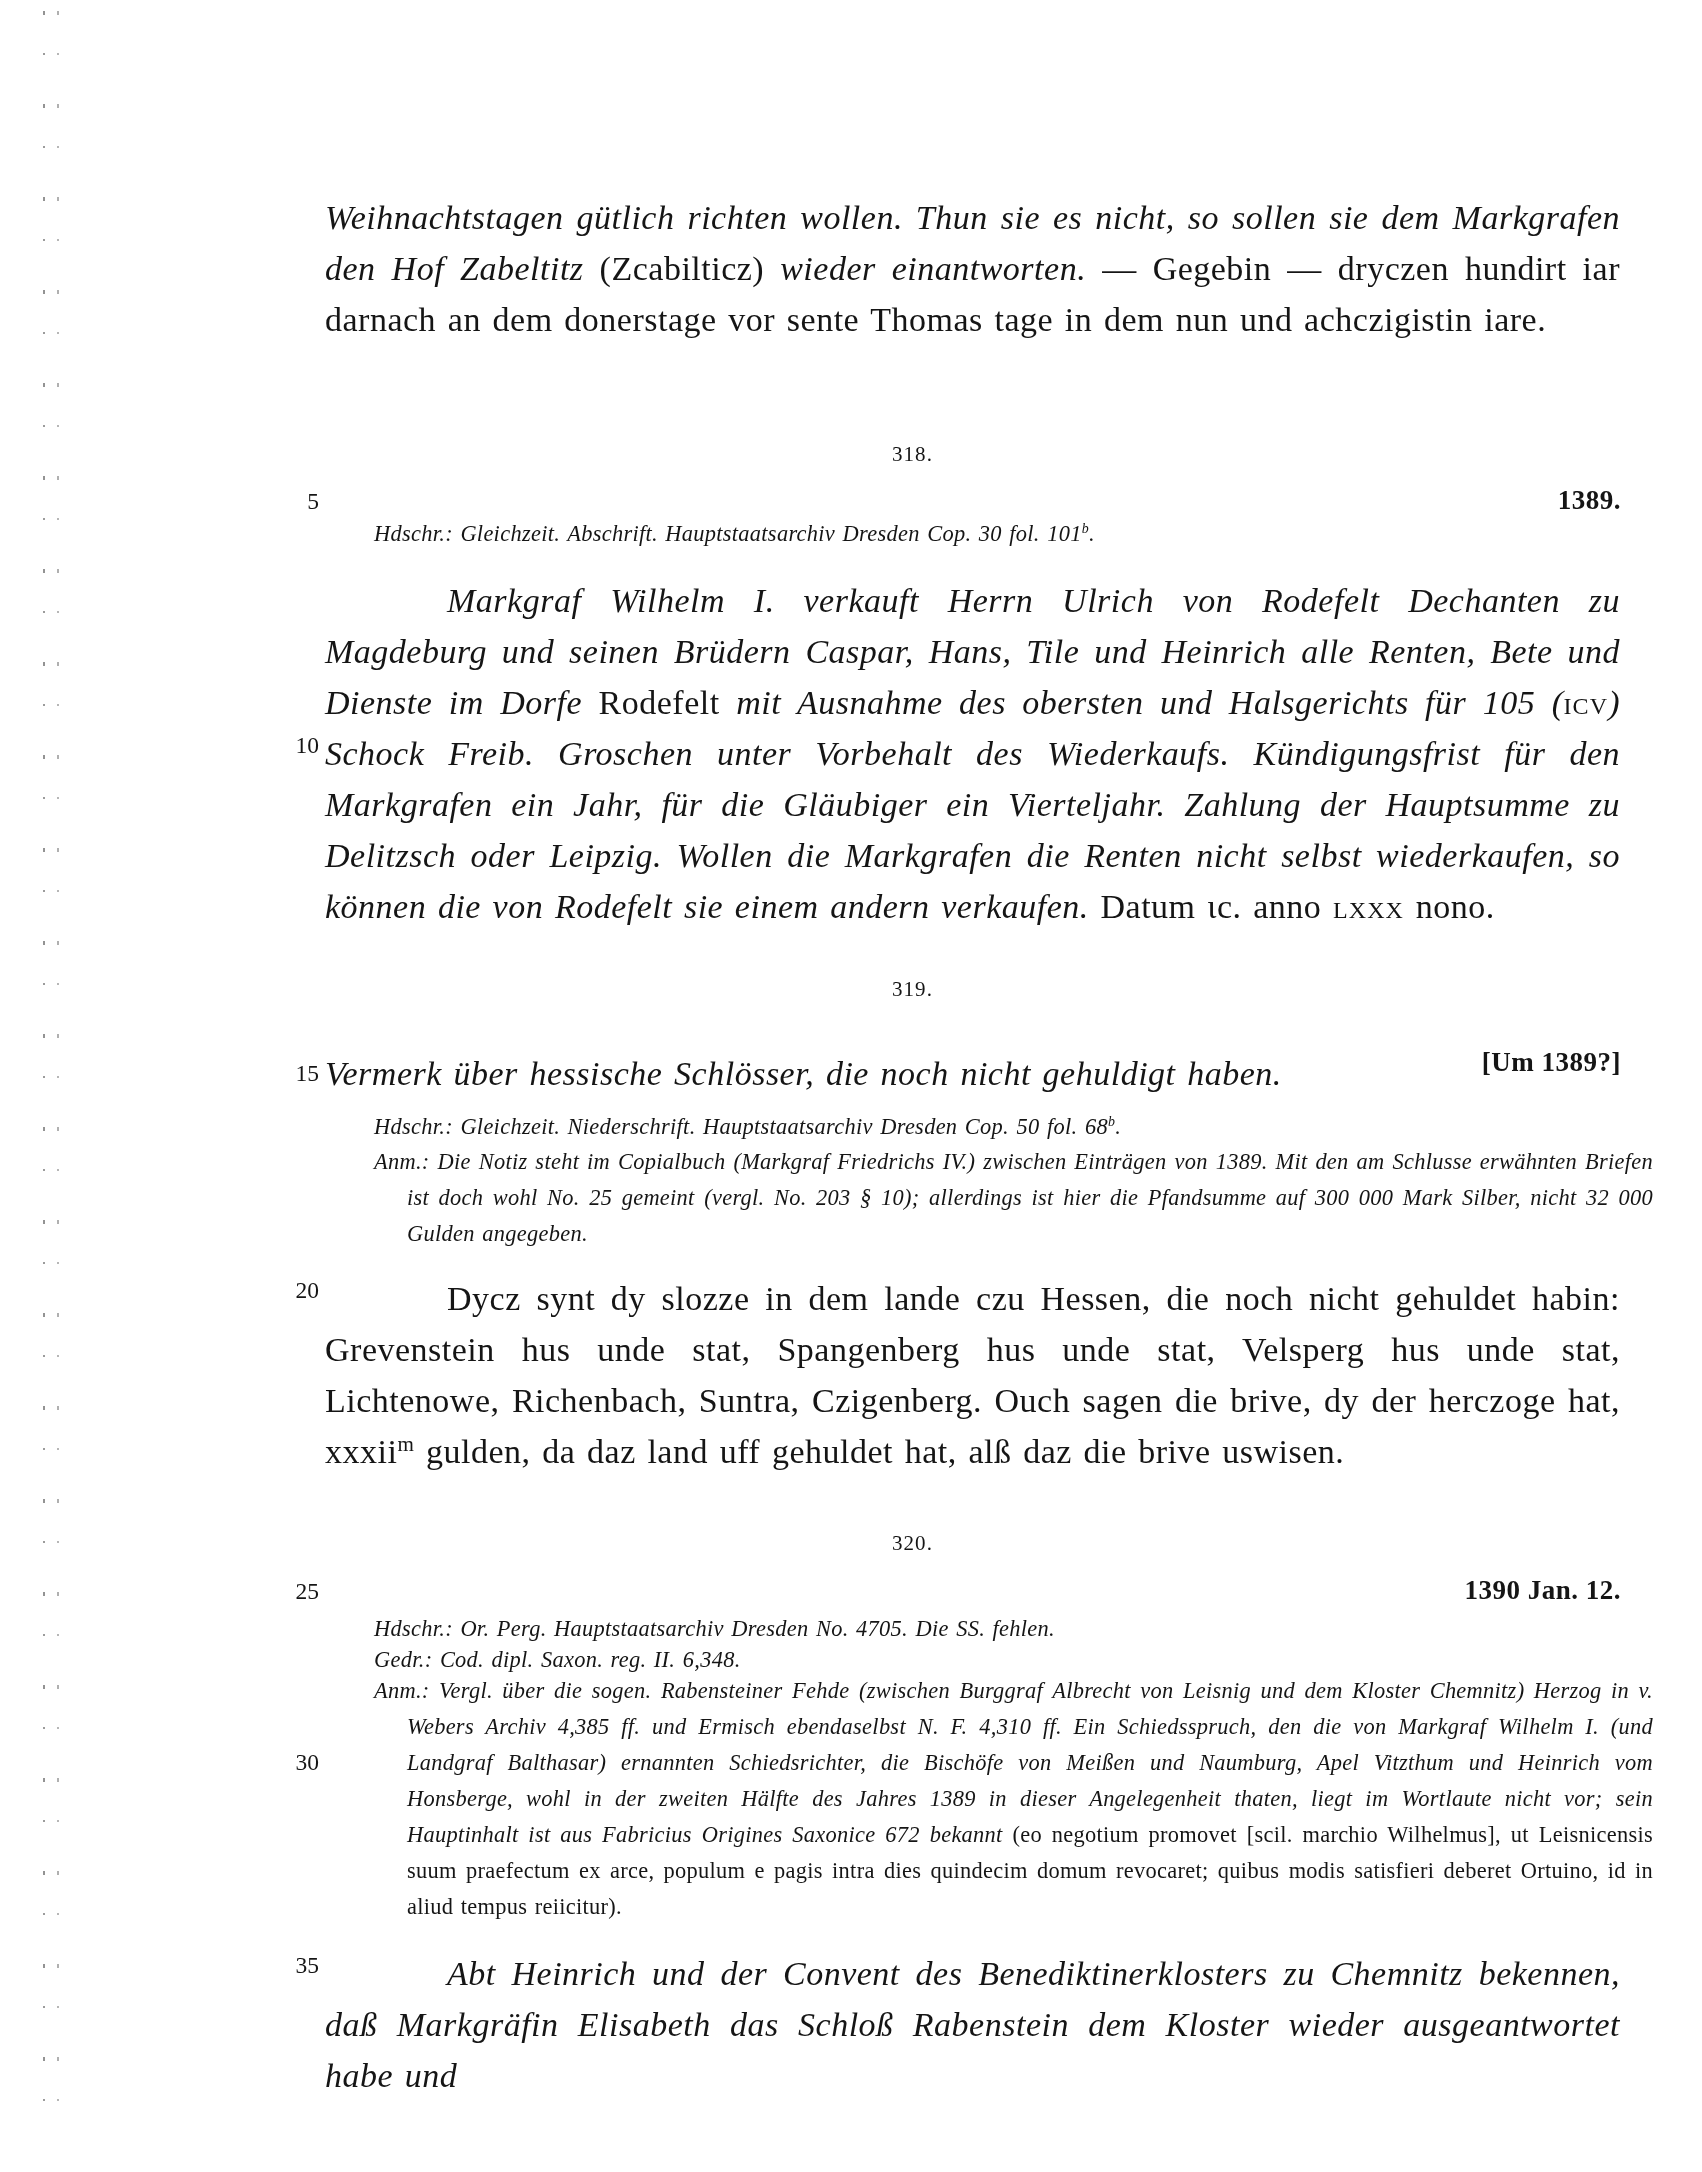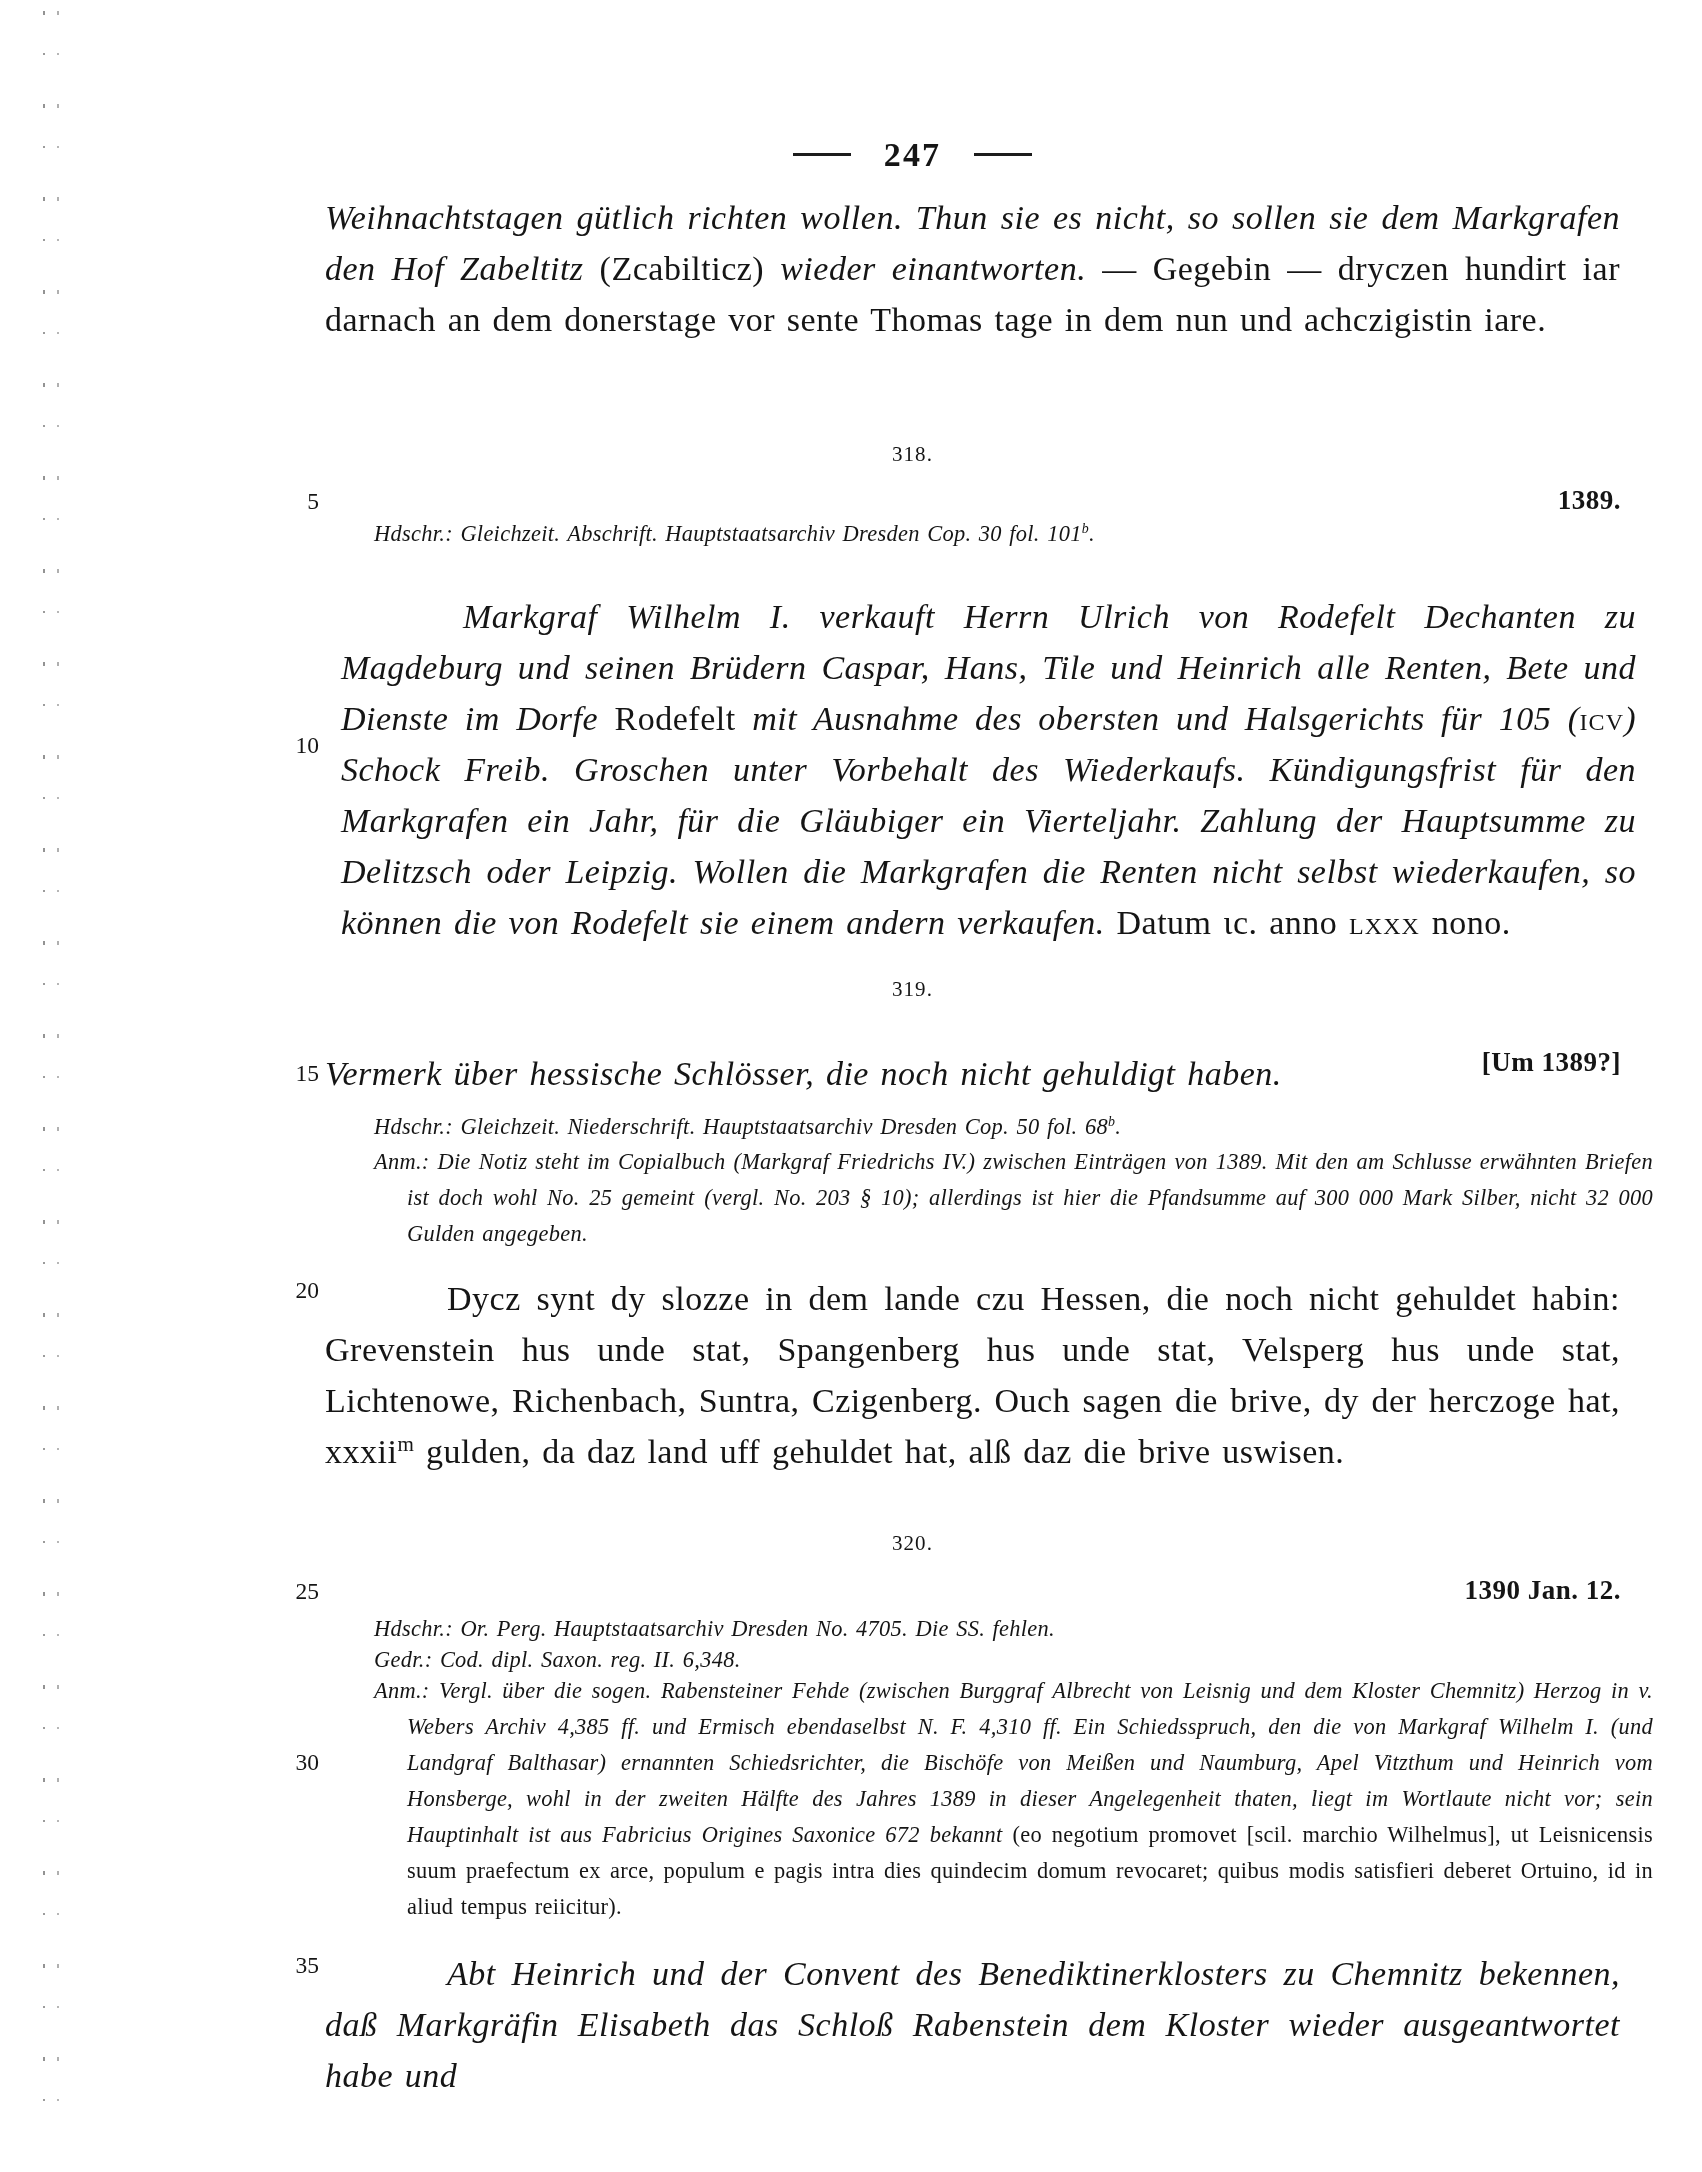--- a/index.html
+++ b/index.html
@@ -60,41 +60,36 @@
   .sup { font-size: 0.62em; vertical-align: super; line-height: 0; }
 </style>
 </head>
 <body>
 
 <div class="page">
 
   <div class="artifact-col c1"></div>
   <div class="artifact-col c2"></div>
 
-  <header class="abs pagehead">
-    <span class="rule"></span>
-    <span class="pagenum">247</span>
-    <span class="rule"></span>
-  </header>
 
   <p class="abs block main just" style="top:192px; margin:0;">
     <span class="it">Weihnachtstagen gütlich richten wollen. Thun sie es nicht, so sollen sie dem Markgrafen den Hof Zabeltitz </span><span class="ro">(Zcabilticz) </span><span class="it">wieder einantworten. </span><span class="ro">— Gegebin — dryczen hundirt iar darnach an dem donerstage vor sente Thomas tage in dem nun und achczigistin iare.</span>
   </p>
 
   <section>
     <div class="abs heading" style="top:442px;">318.</div>
 
     <div class="abs marginnum" style="top:487px;">5</div>
     <div class="abs datebox" style="top:484px;">1389.</div>
 
     <p class="abs nblock note it" style="top:516px; margin:0;">
       <span>Hdschr.: Gleichzeit. Abschrift. Hauptstaatsarchiv Dresden Cop. 30 fol. 101</span><span class="sup">b</span><span>.</span>
     </p>
 
-    <p class="abs block main just ind1" style="top:575px; margin:16px;">
+    <p class="abs block main just ind1" style="top:575px; margin:0;">
       <span class="it">Markgraf Wilhelm I. verkauft Herrn Ulrich von Rodefelt Dechanten zu Magdeburg und seinen Brüdern Caspar, Hans, Tile und Heinrich alle Renten, Bete und Dienste im Dorfe </span><span class="ro">Rodefelt</span><span class="it"> mit Ausnahme des obersten und Halsgerichts für 105 (</span><span class="sc">icv</span><span class="it">) Schock Freib. Groschen unter Vorbehalt des Wiederkaufs. Kündigungsfrist für den Markgrafen ein Jahr, für die Gläubiger ein Vierteljahr. Zahlung der Hauptsumme zu Delitzsch oder Leipzig. Wollen die Markgrafen die Renten nicht selbst wiederkaufen, so können die von Rodefelt sie einem andern verkaufen. </span><span class="ro">Datum ɩc. anno </span><span class="sc">lxxx</span><span class="ro"> nono.</span>
     </p>
 
     <div class="abs marginnum" style="top:731px;">10</div>
   </section>
 
   <section>
     <div class="abs heading" style="top:977px;">319.</div>
 
     <div class="abs marginnum" style="top:1051px;margin-top:8px;">15</div>

